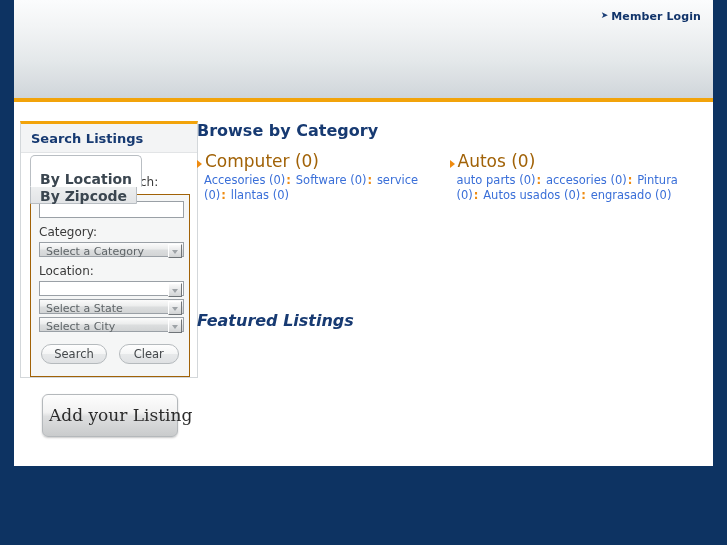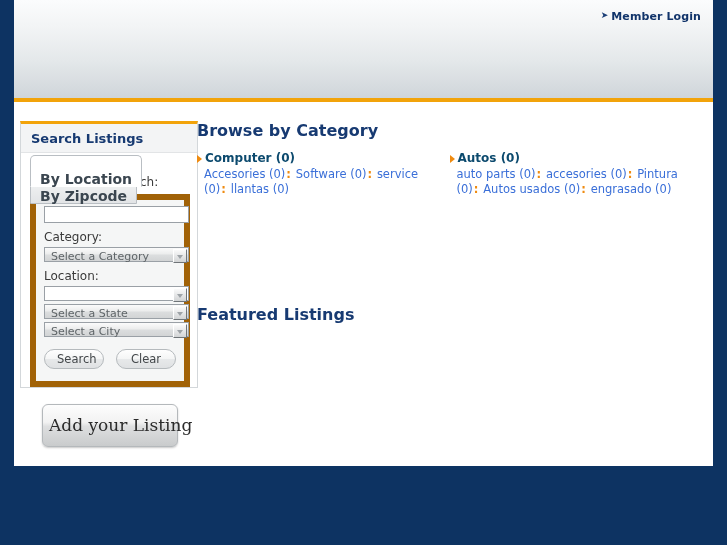--- a/index.html
+++ b/index.html
@@ -153,21 +153,21 @@
     top: 22px;
     font-size: 12px;
     color: #3a3a3a;
     z-index: 1;
   }
 
   #search-form {
     margin: 0 9px;
     padding: 4px 8px 12px 8px;
     background: #f5f6f6;
-    border: 6px solid #a16207;
+    border: 1px solid #a16207;
     box-sizing: border-box;
     width: 160px;
   }
   .field-label {
     font-size: 12px;
     color: #3a3a3a;
     margin: 7px 0 3px 0;
   }
   .text-input {
     width: 145px;
@@ -301,23 +301,23 @@
   .cat-arrow {
     width: 0;
     height: 0;
     border-top: 4px solid transparent;
     border-bottom: 4px solid transparent;
     border-left: 5px solid #ef8b10;
     flex: none;
     transform: translateY(1px);
   }
   .category-name {
-    color: #0c4a6e;
-    font-size: 12px;
-    font-weight: bold;
+    color: #a16207;
+    font-size: 17px;
+    font-weight: normal;
     text-decoration: none;
     cursor: pointer;
   }
   .subcats {
     line-height: 14.5px;
     padding-left: 7px;
   }
   .subcat {
     color: #3a6fd8;
     font-size: 11.5px;
@@ -325,20 +325,21 @@
     cursor: pointer;
   }
   .sep {
     color: #ef8b10;
     font-size: 11.5px;
     font-weight: bold;
     padding: 0 1px;
   }
   #featured-block {
     margin-top: 109px;
+    font-style: italic;
   }
 </style>
 </head>
 <body>
 
 <div id="page-frame">
 
   <div id="header">
 
     <div id="member-login-bar">

